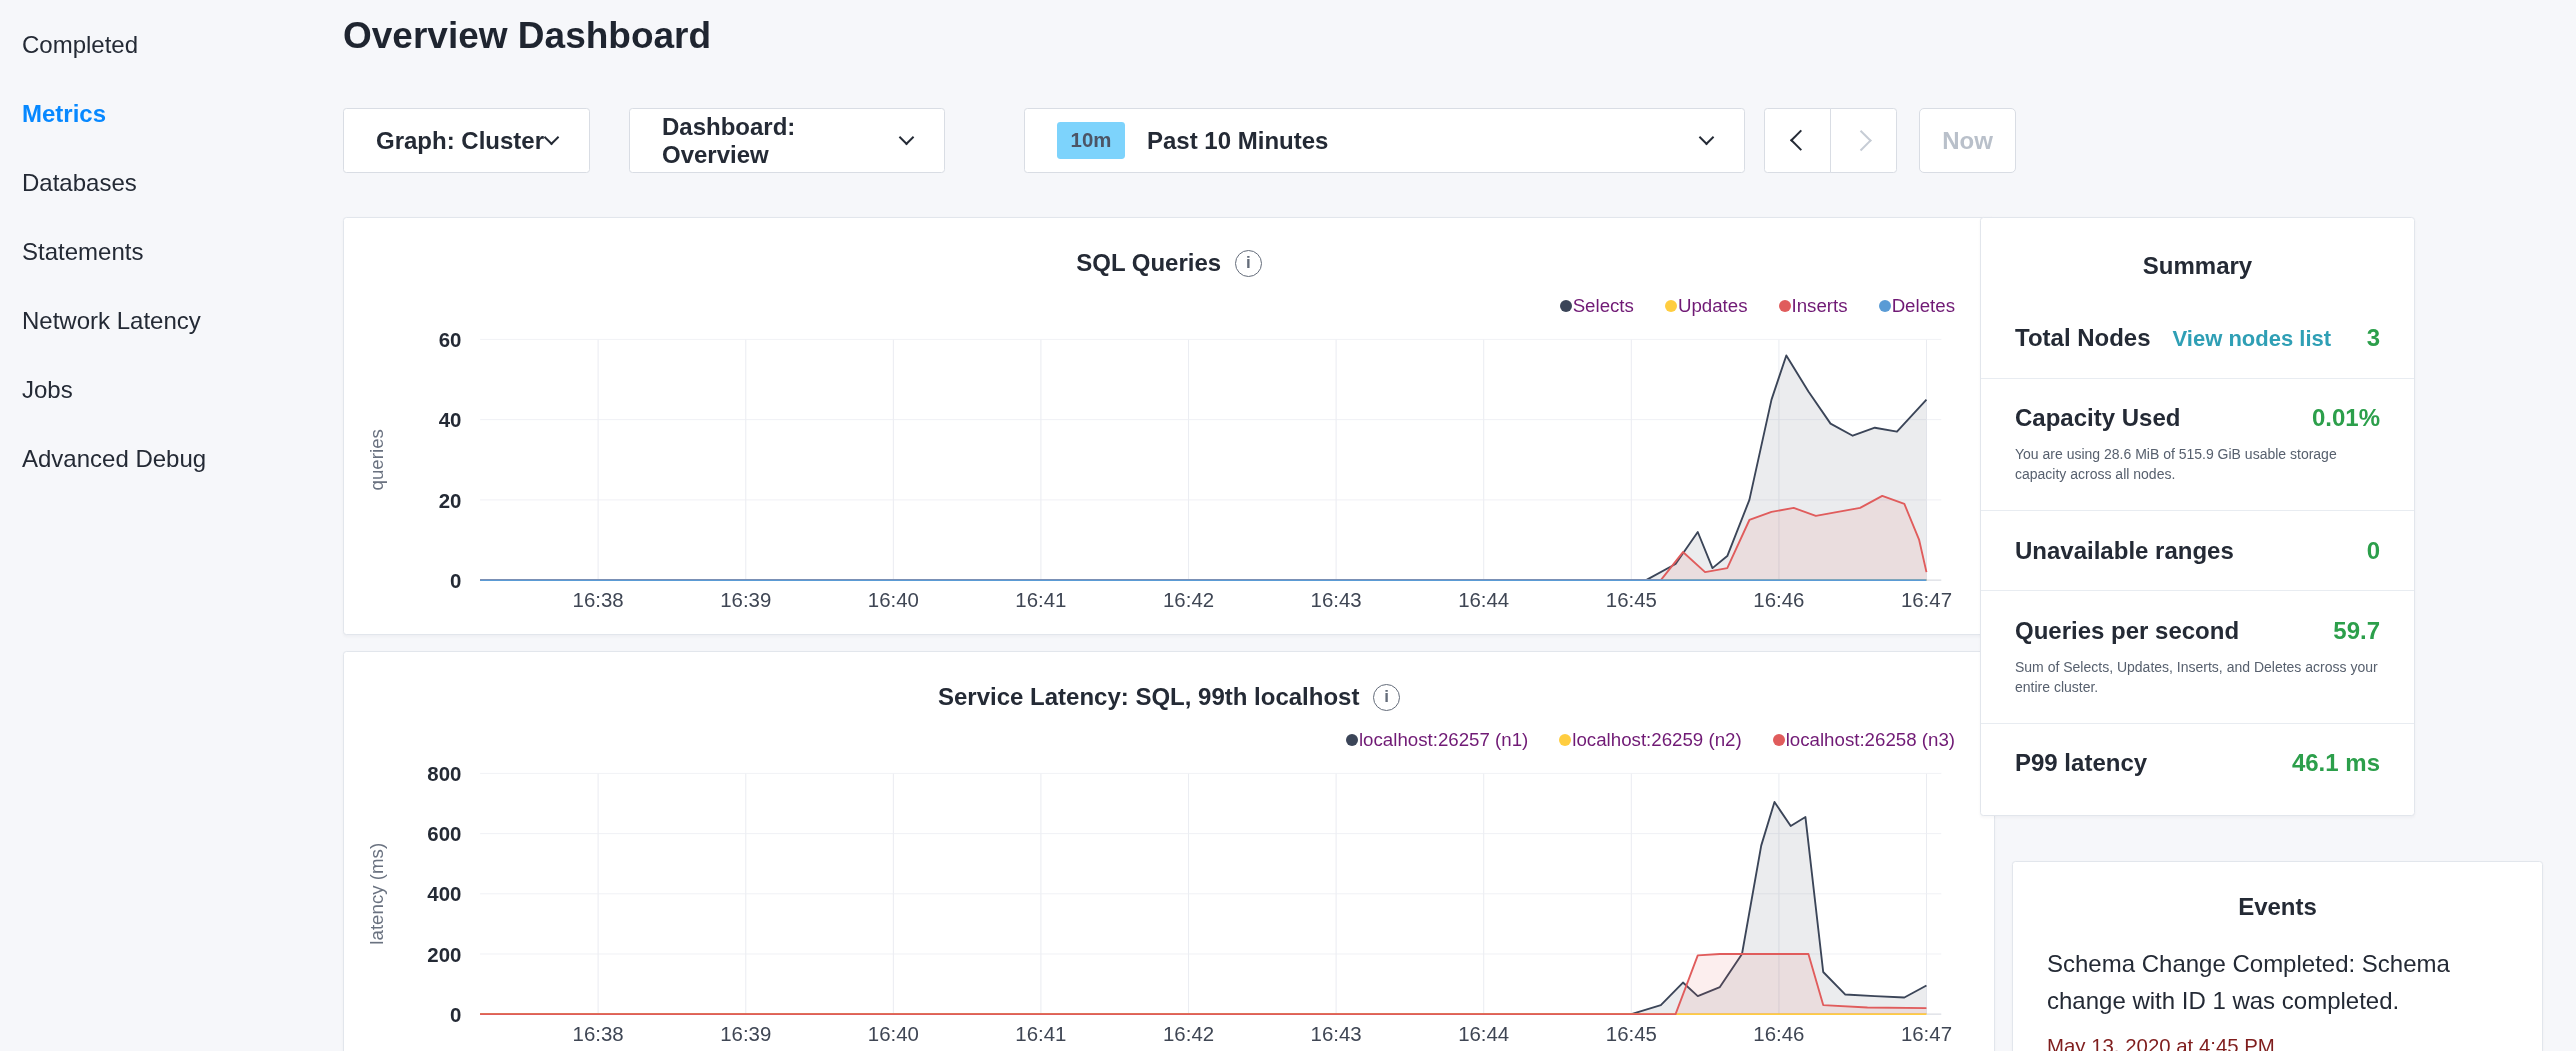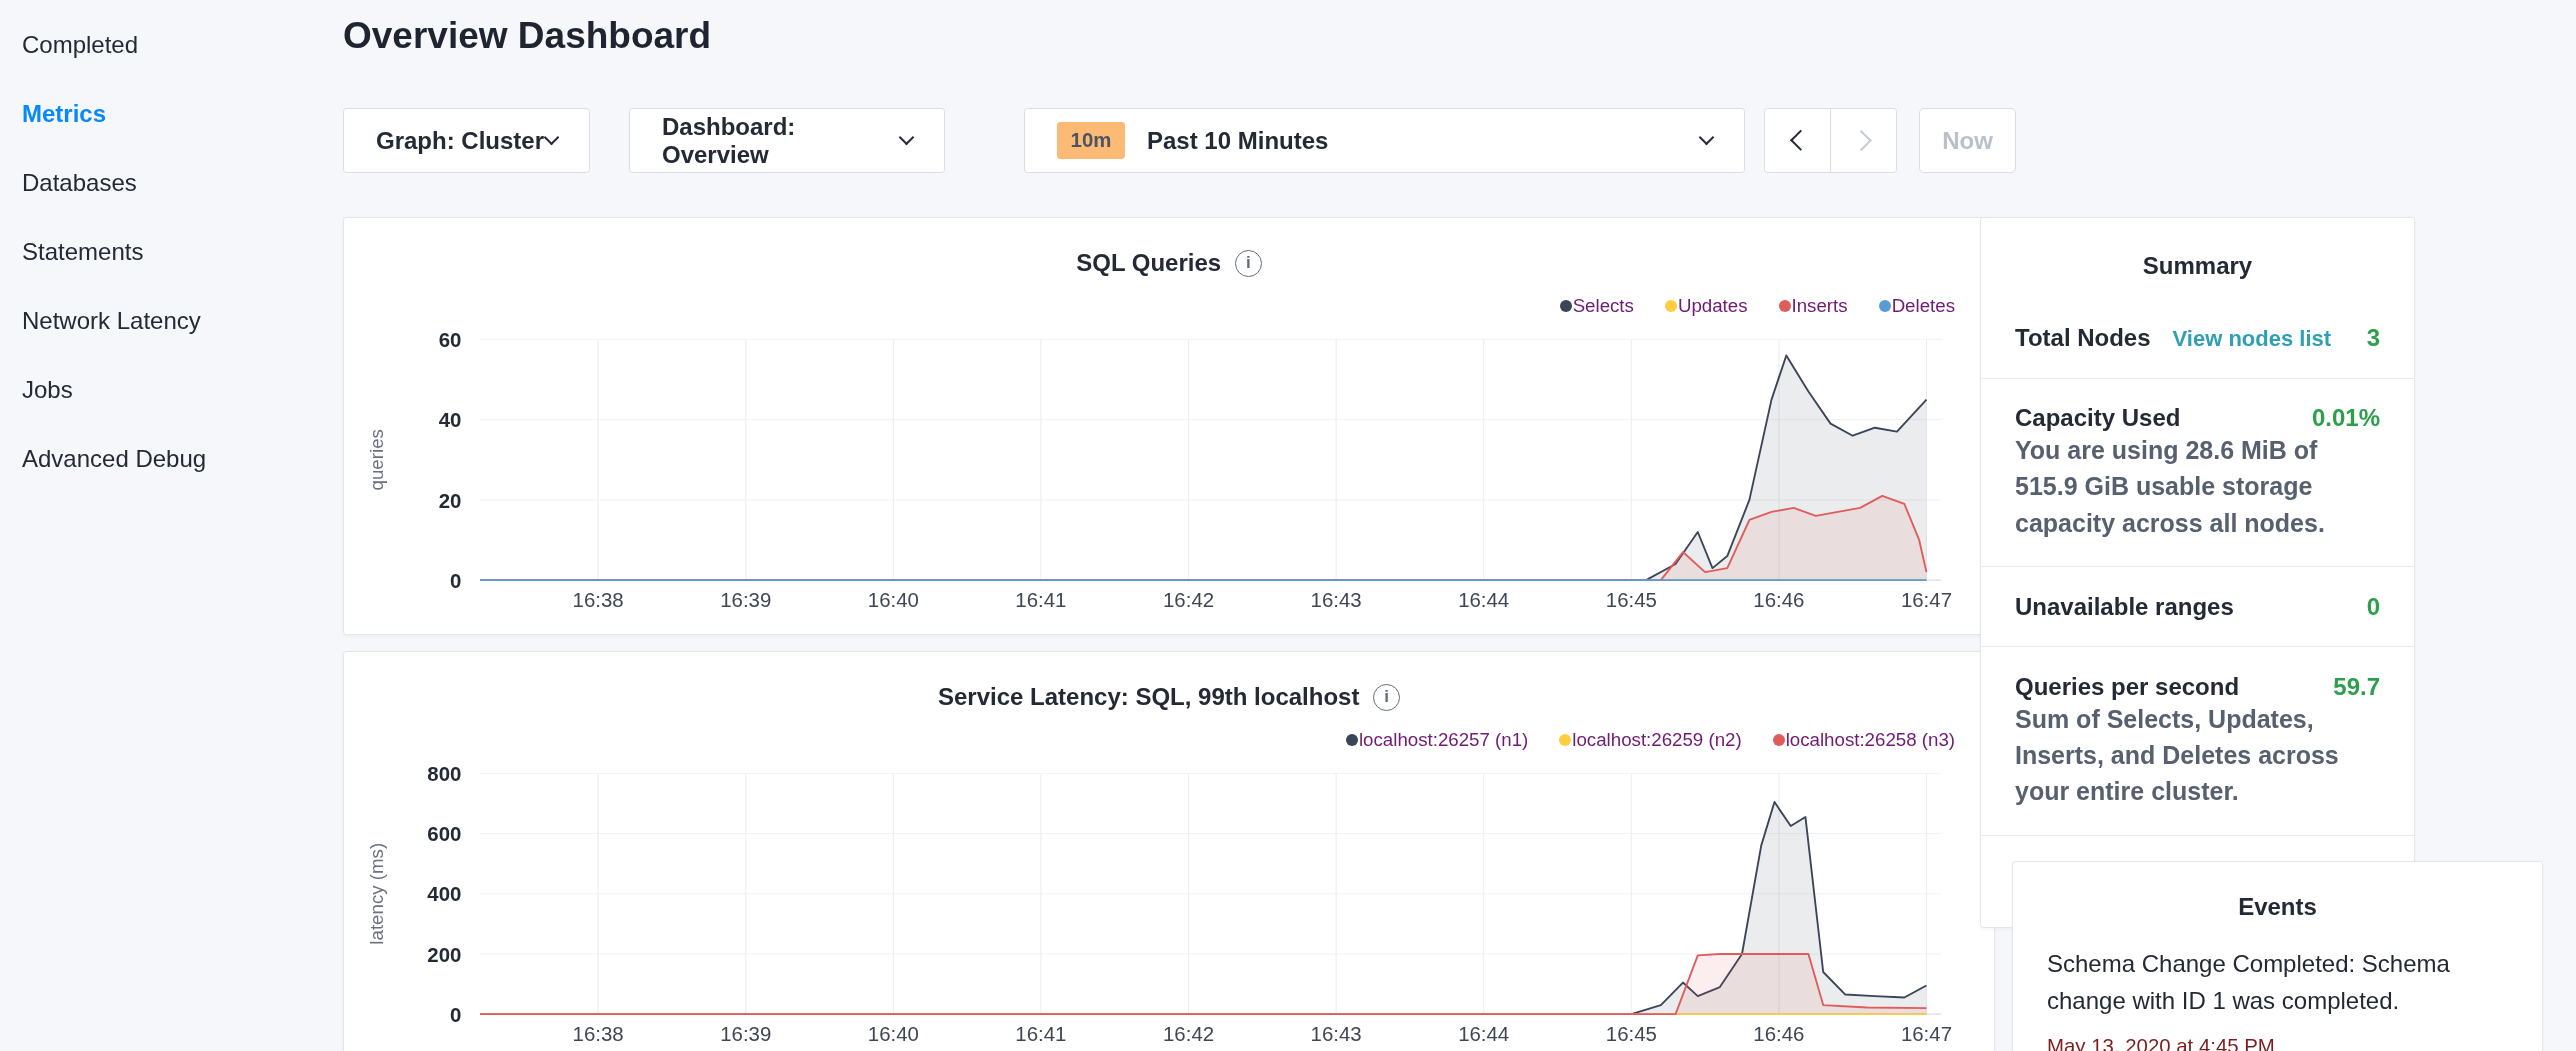--- a/index.html
+++ b/index.html
@@ -32,21 +32,21 @@
   #graph-dd { left: 343px; width: 247px; }
   #dash-dd  { left: 629px; width: 316px; }
   #time-dd  { left: 1024px; width: 721px; font-weight: 700; }
 
   .chev-down {
     width: 11px; height: 11px; margin-left: auto; margin-top: -6.8px; flex: none;
     border-right: 2.6px solid #242a35; border-bottom: 2.6px solid #242a35;
     transform: rotate(45deg);
   }
   .pill {
-    background: #fdba74; border-radius: 3.4px; padding: 6.8px 13.6px;
+    background: #7dd3fc; border-radius: 3.4px; padding: 6.8px 13.6px;
     font-size: 20.4px; font-weight: 700; color: #4c5566; margin-right: 22px; flex: none;
   }
 
   .nav-btn {
     position: absolute; top: 108px; height: 65px; width: 67px;
     background: #fff; border: 0.9px solid #d9dde4;
     display: flex; align-items: center; justify-content: center; cursor: pointer;
   }
   #prev-btn { left: 1764px; border-radius: 3.4px 0 0 3.4px; }
   #next-btn { left: 1830px; border-radius: 0 3.4px 3.4px 0; }
@@ -87,21 +87,21 @@
   .al { font-size: 22px; fill: #6a7280; }
 
   
   .panel-title { text-align: center; font-size: 24px; font-weight: 700; color: #242a35; margin-bottom: 18.7px; }
   .srow { padding: 25.5px 34px; }
   .srow + .srow { border-top: 0.9px solid #e8ecf1; }
   .srow-head { display: flex; align-items: baseline; }
   .srow-label { font-size: 24px; font-weight: 700; color: #242a35; }
   .srow-link { font-size: 22px; font-weight: 600; color: #2f9fb5; margin-left: 22px; cursor: pointer; }
   .srow-value { margin-left: auto; font-size: 24px; font-weight: 700; color: #2c9f4b; }
-  .srow-sub { font-size: 25px; line-height: 1.45; color: #57606e; max-width: 459px; font-weight: bold; }
+  .srow-sub { margin-top: 12px; font-size: 14px; line-height: 1.45; color: #57606e; max-width: 459px; }
 
   
   .event-text { font-size: 24px; line-height: 1.55; color: #242a35; margin-top: 24px; }
   .event-time { font-size: 20.4px; color: #7f1d1d; margin-top: 16px; }
 </style>
 </head>
 <body>
 
 <nav class="sidebar">
     <div class="side-item">Completed</div>

